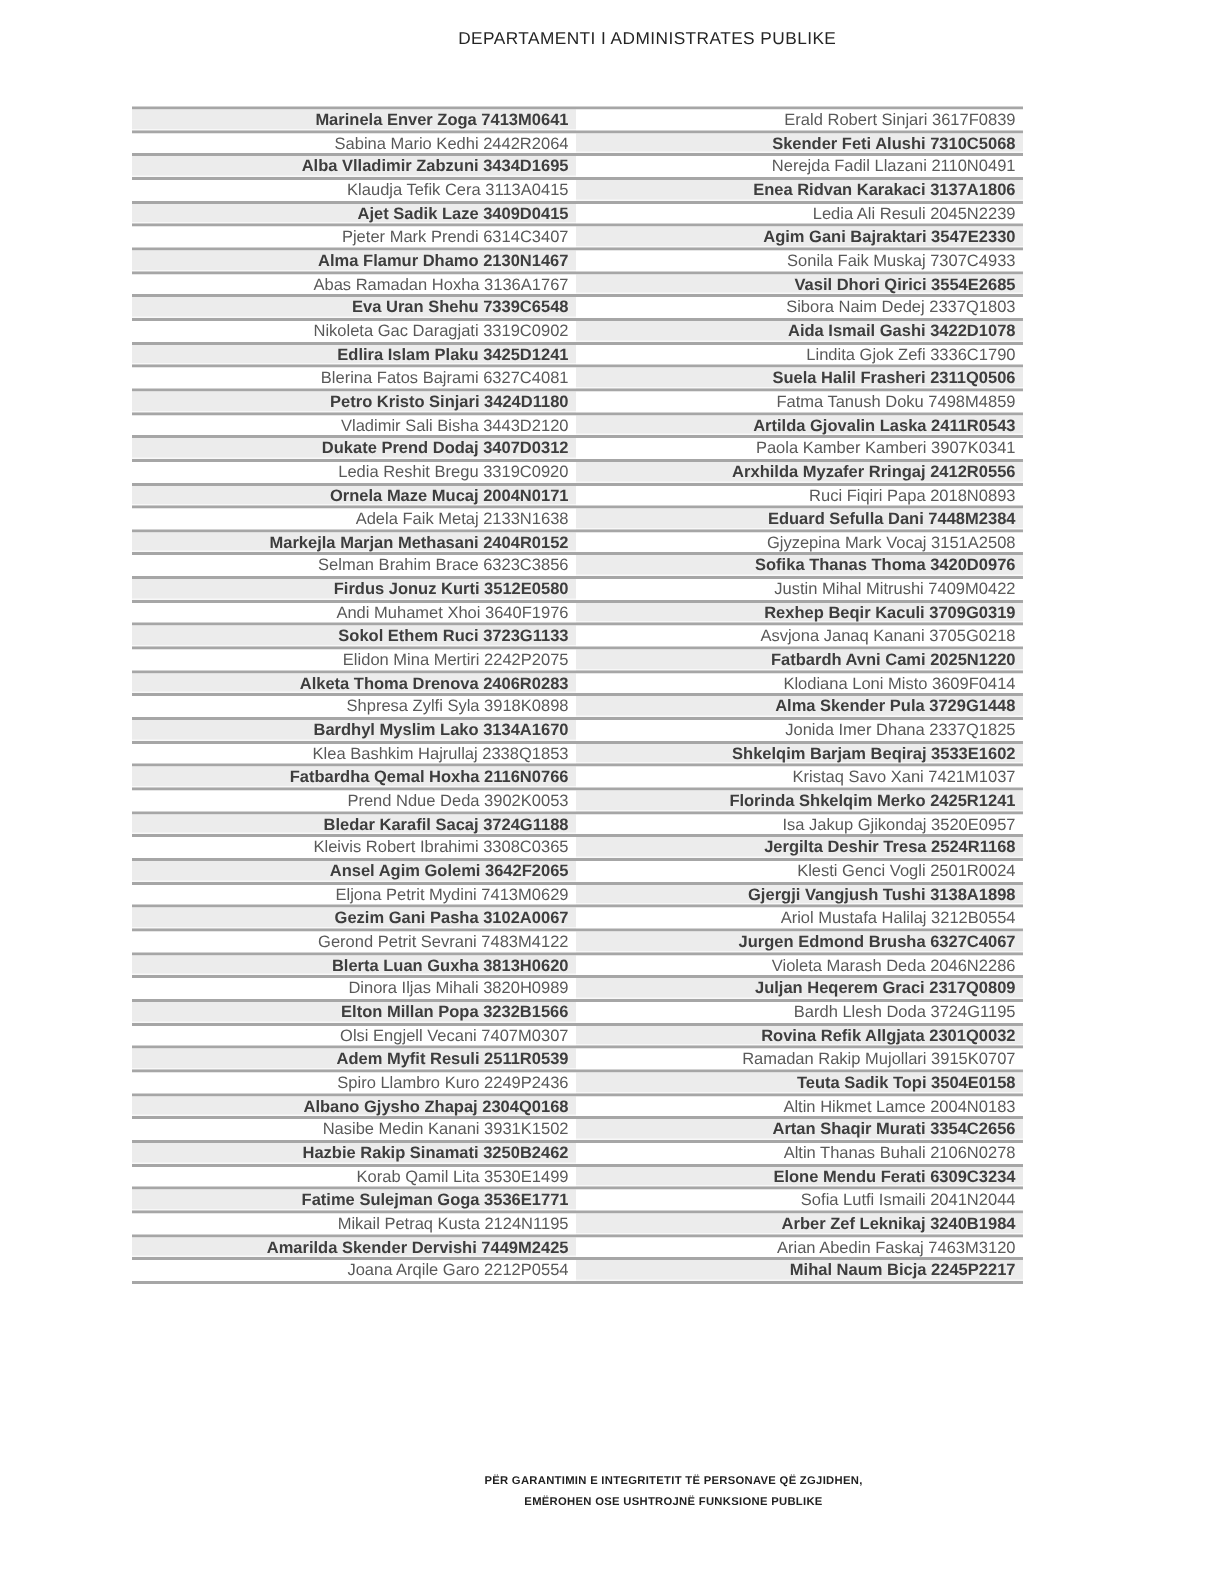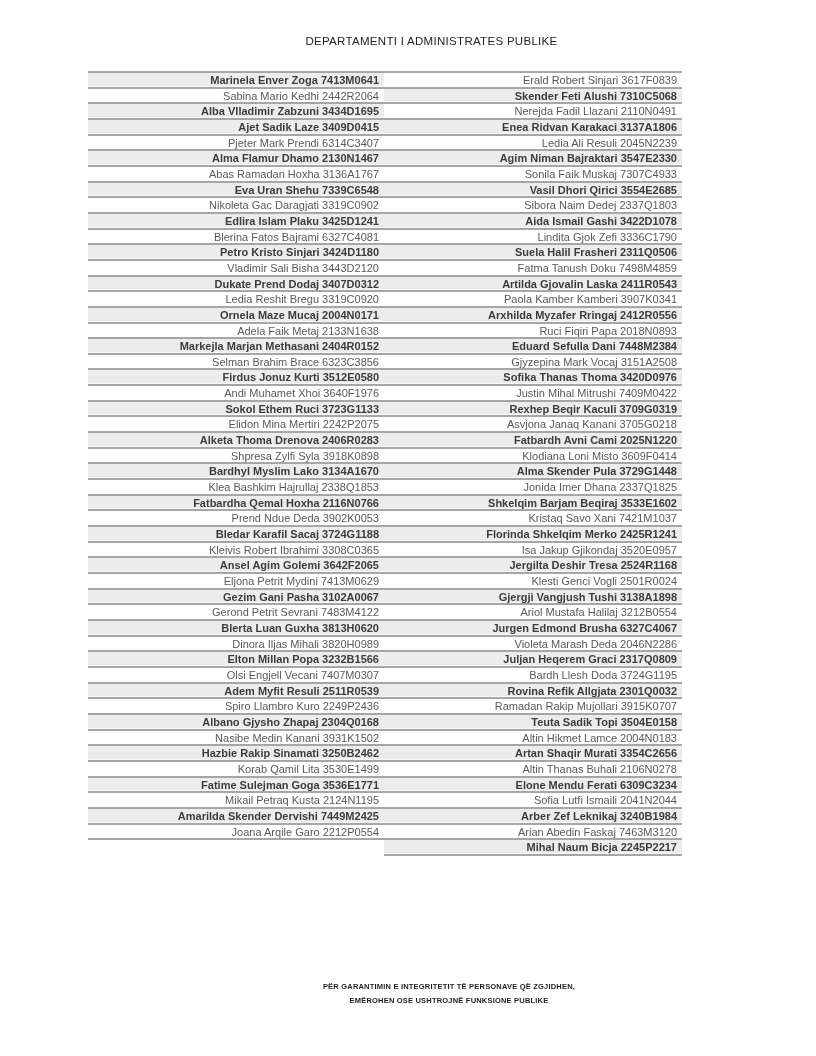--- a/index.html
+++ b/index.html
@@ -12,21 +12,21 @@
   }
   :root {
     --shaded-bg: #ececec;
     --plain-bg: #ffffff;
     --line: #a6a6a6;
     --text-bold: #3d3d3d;
     --text-regular: #595959;
   }
   .doc-title {
     position: absolute;
-    top: 35px; left: 0; right: 0;
+    top: 20px; left: 0; right: 0;
     padding-left: 47px;
     text-align: center;
     font-size: 11.5px;
     letter-spacing: 0.3px;
     color: #242424;
     font-weight: 400;
   }
   .tables-wrap {
     position: absolute;
     top: 71px; left: 88px;
@@ -71,20 +71,21 @@
 </head>
 <body>
 
 <div class="doc-title">DEPARTAMENTI I ADMINISTRATES PUBLIKE</div>
 
 <div class="tables-wrap">
   <div class="name-table left-col">
       <div class="row shaded">Marinela Enver Zoga 7413M0641</div>
       <div class="row">Sabina Mario Kedhi 2442R2064</div>
       <div class="row shaded">Alba Vlladimir Zabzuni 3434D1695</div>
+      <div class="row">Klaudja Tefik Cera 3113A0415</div>
       <div class="row shaded">Ajet Sadik Laze 3409D0415</div>
       <div class="row">Pjeter Mark Prendi 6314C3407</div>
       <div class="row shaded">Alma Flamur Dhamo 2130N1467</div>
       <div class="row">Abas Ramadan Hoxha 3136A1767</div>
       <div class="row shaded">Eva Uran Shehu 7339C6548</div>
       <div class="row">Nikoleta Gac Daragjati 3319C0902</div>
       <div class="row shaded">Edlira Islam Plaku 3425D1241</div>
       <div class="row">Blerina Fatos Bajrami 6327C4081</div>
       <div class="row shaded">Petro Kristo Sinjari 3424D1180</div>
       <div class="row">Vladimir Sali Bisha 3443D2120</div>
@@ -124,21 +125,21 @@
       <div class="row">Mikail Petraq Kusta 2124N1195</div>
       <div class="row shaded">Amarilda Skender Dervishi 7449M2425</div>
       <div class="row">Joana Arqile Garo 2212P0554</div>
     </div>
   <div class="name-table right-col">
       <div class="row">Erald Robert Sinjari 3617F0839</div>
       <div class="row shaded">Skender Feti Alushi 7310C5068</div>
       <div class="row">Nerejda Fadil Llazani 2110N0491</div>
       <div class="row shaded">Enea Ridvan Karakaci 3137A1806</div>
       <div class="row">Ledia Ali Resuli 2045N2239</div>
-      <div class="row shaded">Agim Niman Bajraktari 3547E2330</div>
+      <div class="row shaded">Agim Gani Bajraktari 3547E2330</div>
       <div class="row">Sonila Faik Muskaj 7307C4933</div>
       <div class="row shaded">Vasil Dhori Qirici 3554E2685</div>
       <div class="row">Sibora Naim Dedej 2337Q1803</div>
       <div class="row shaded">Aida Ismail Gashi 3422D1078</div>
       <div class="row">Lindita Gjok Zefi 3336C1790</div>
       <div class="row shaded">Suela Halil Frasheri 2311Q0506</div>
       <div class="row">Fatma Tanush Doku 7498M4859</div>
       <div class="row shaded">Artilda Gjovalin Laska 2411R0543</div>
       <div class="row">Paola Kamber Kamberi 3907K0341</div>
       <div class="row shaded">Arxhilda Myzafer Rringaj 2412R0556</div>

